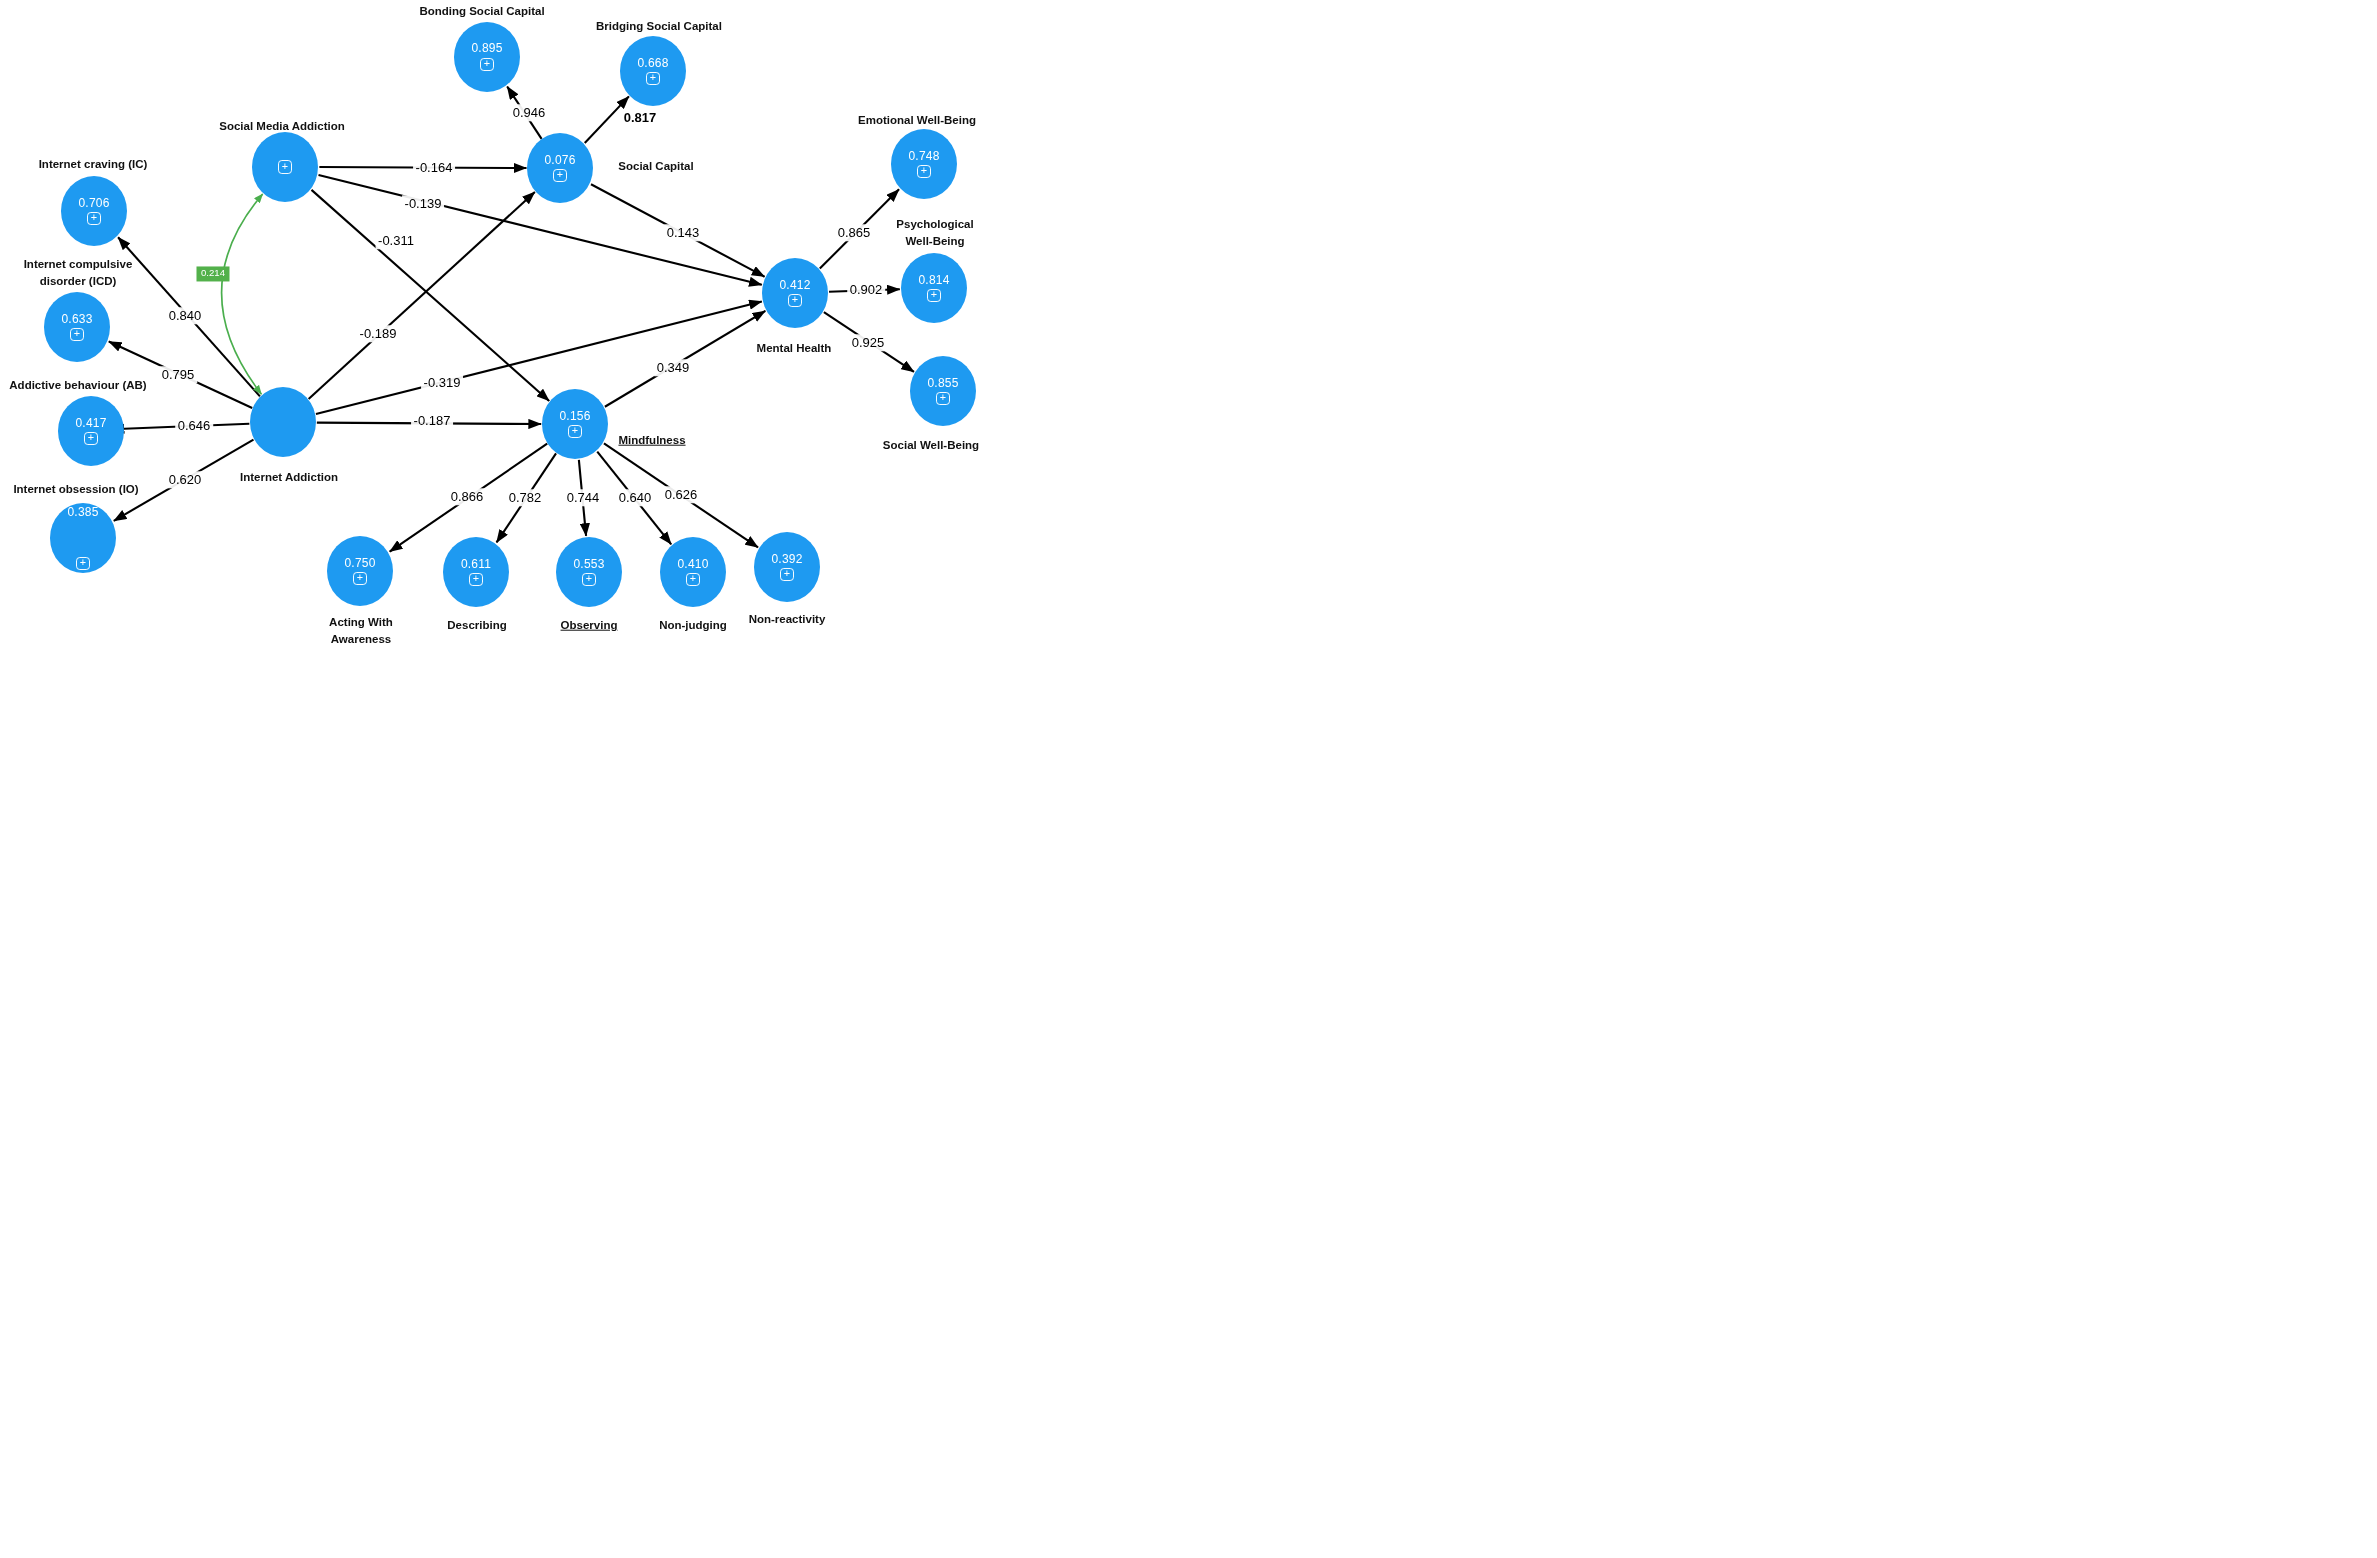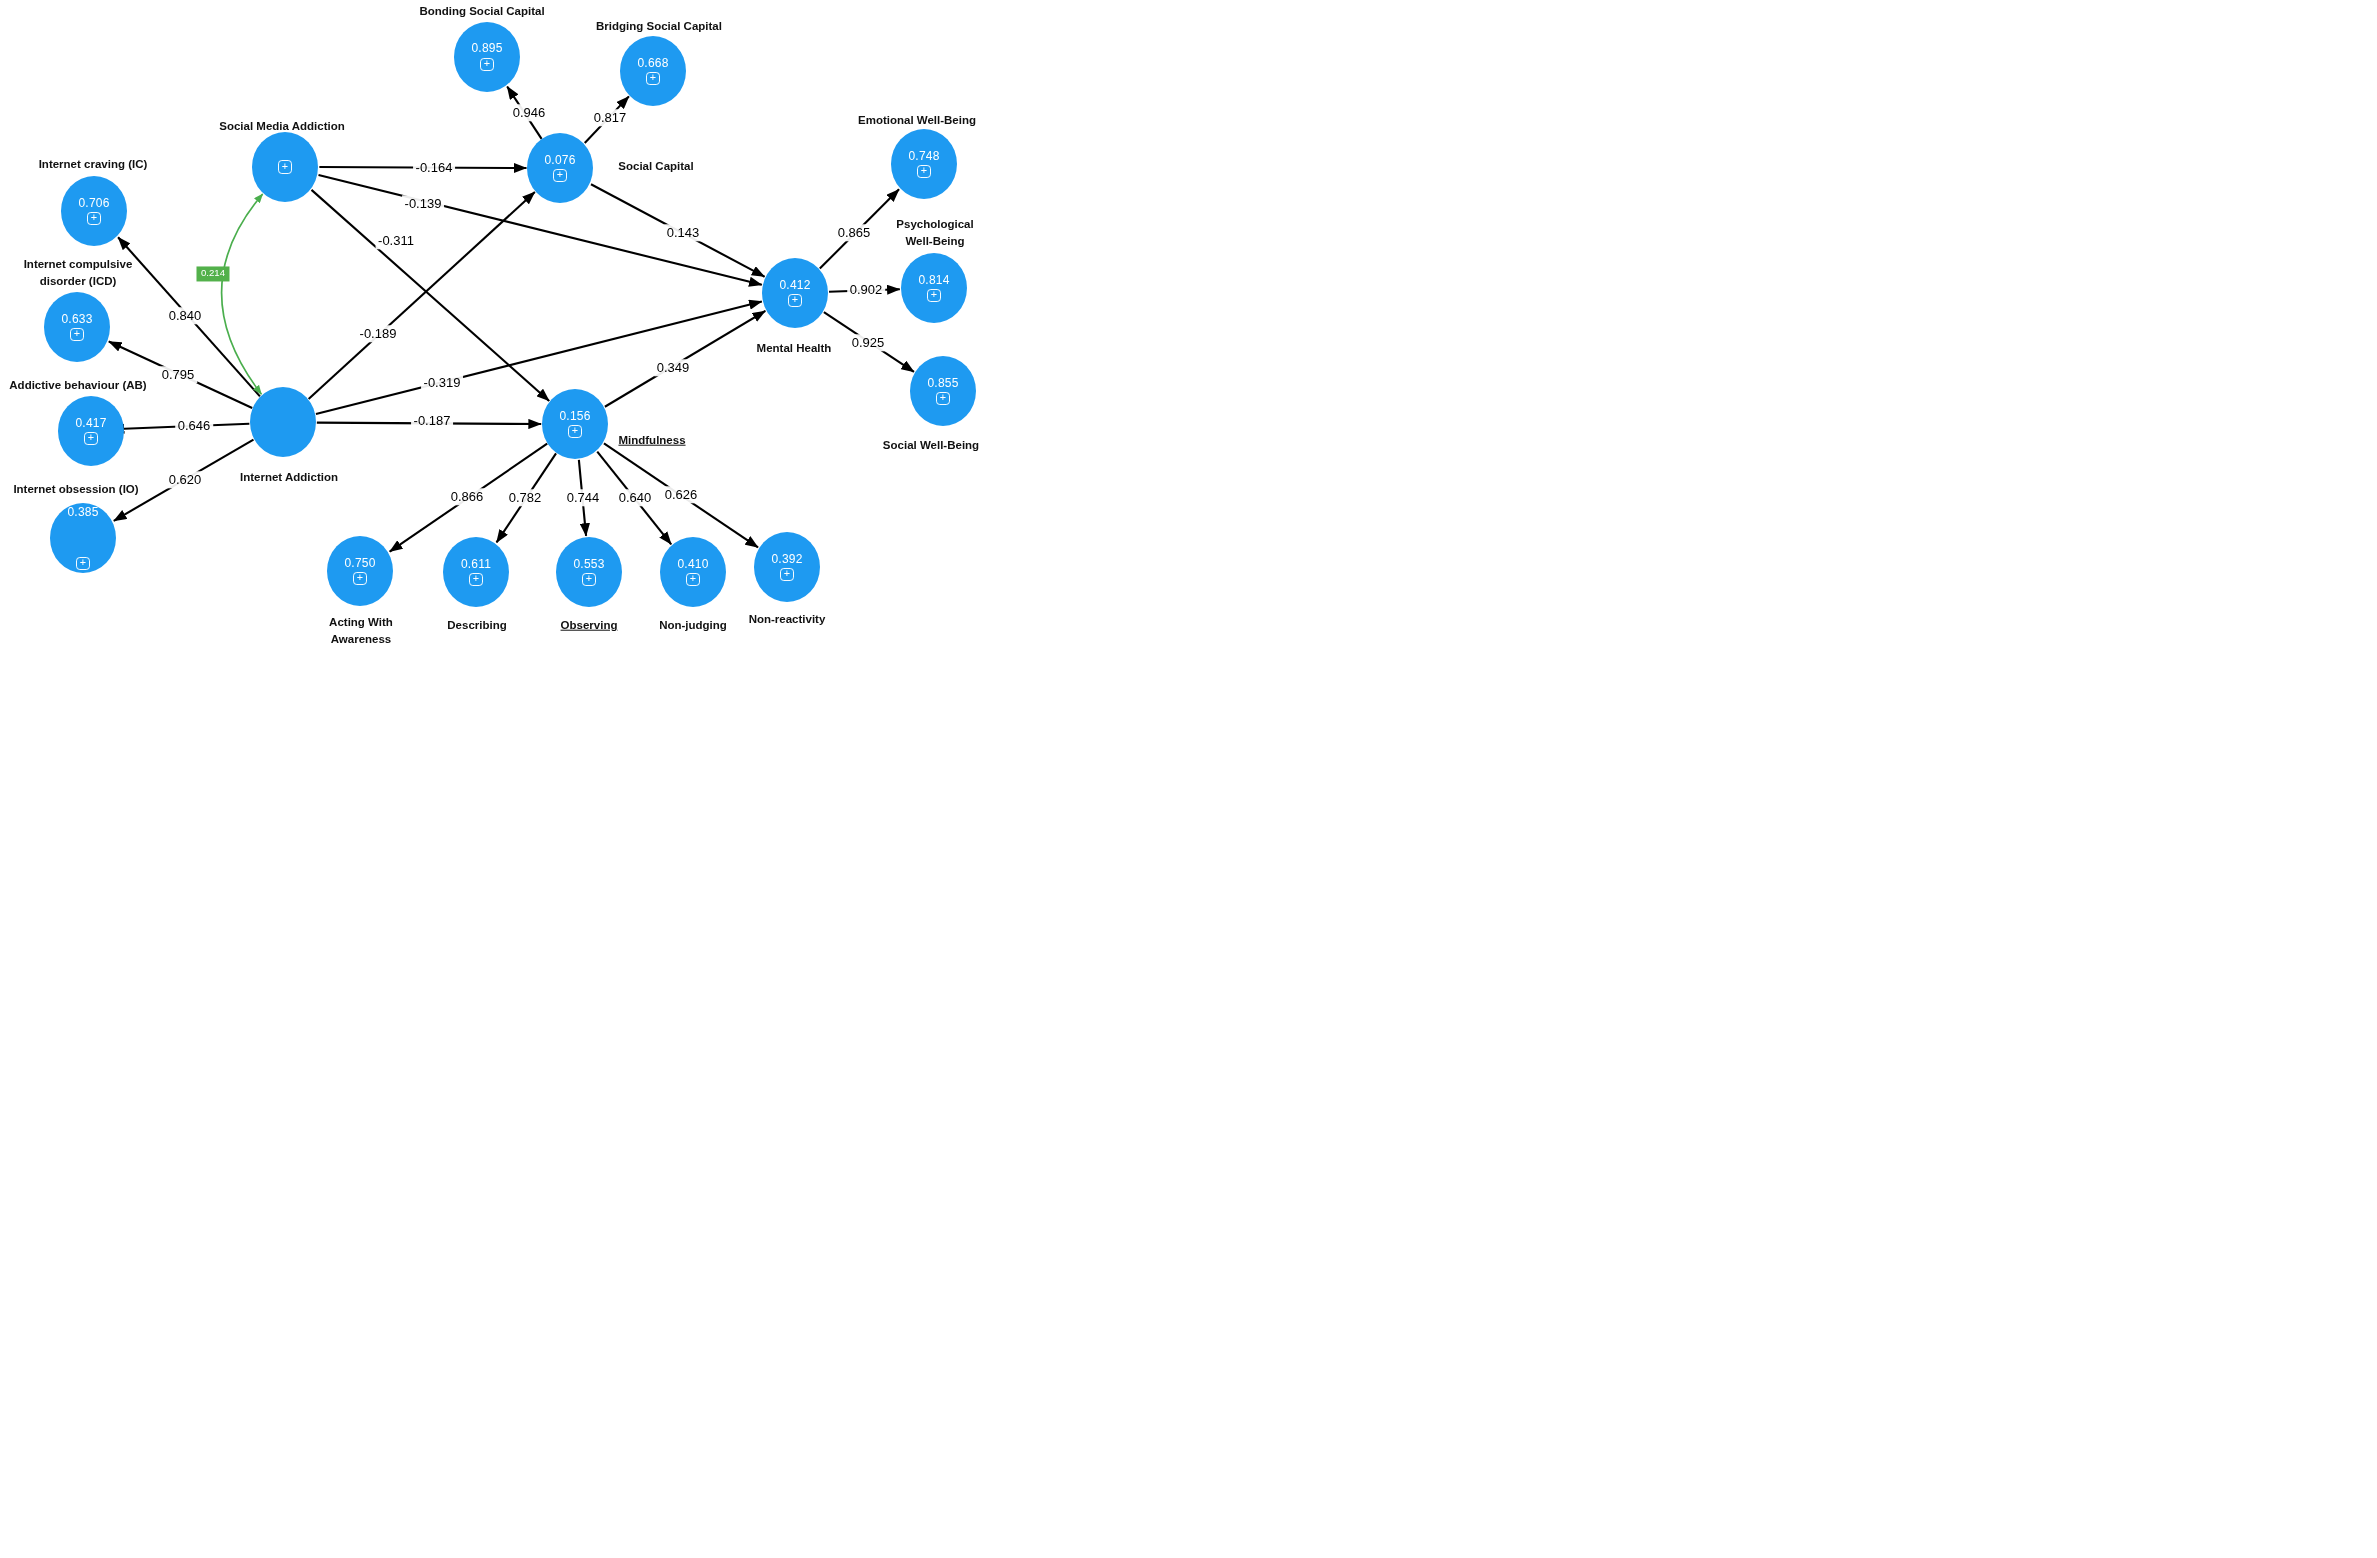--- a/index.html
+++ b/index.html
@@ -275,21 +275,21 @@
     <div class="node" style="left: 754px; top: 532px; width: 66px; height: 70px;">
       <span class="node-value">0.392</span>
       <span class="expand-icon">
         <span class="plus">+</span>
       </span>
     </div>
     <div class="node-title" style="left: 787px; top: 619px;">
       <div>Non-reactivity</div>
     </div>
     <div class="edge-label" style="left: 529px; top: 113px;">0.946</div>
-    <div class="edge-label" style="left: 610px; top: 118px;">0.817</div>
+    <div class="edge-label" style="left: 640px; top: 118px; font-weight: bold;">0.817</div>
     <div class="edge-label" style="left: 185px; top: 316px;">0.840</div>
     <div class="edge-label" style="left: 178px; top: 375px;">0.795</div>
     <div class="edge-label" style="left: 194px; top: 426px; text-align: center;">0.646</div>
     <div class="edge-label" style="left: 185px; top: 480px;">0.620</div>
     <div class="edge-label" style="left: 854px; top: 233px;">0.865</div>
     <div class="edge-label" style="left: 866px; top: 290px;">0.902</div>
     <div class="edge-label" style="left: 868px; top: 343px;">0.925</div>
     <div class="edge-label" style="left: 467px; top: 497px;">0.866</div>
     <div class="edge-label" style="left: 525px; top: 498px;">0.782</div>
     <div class="edge-label" style="left: 583px; top: 498px;">0.744</div>

